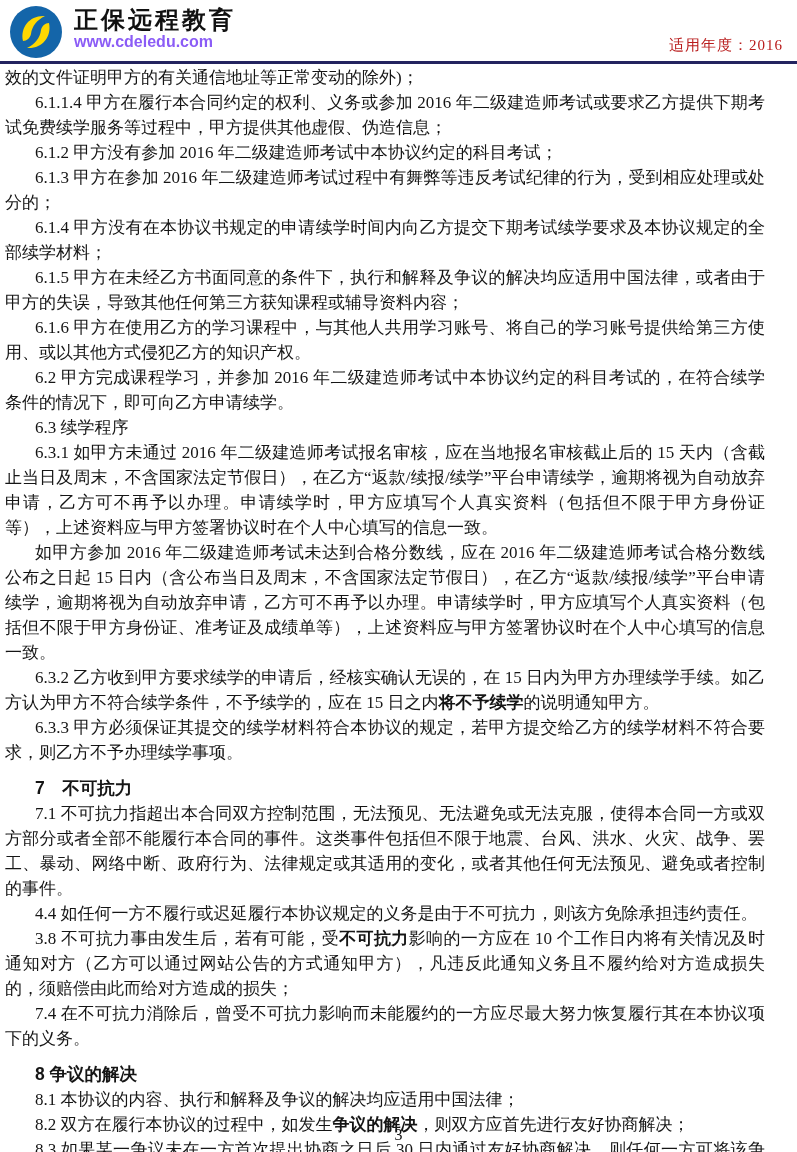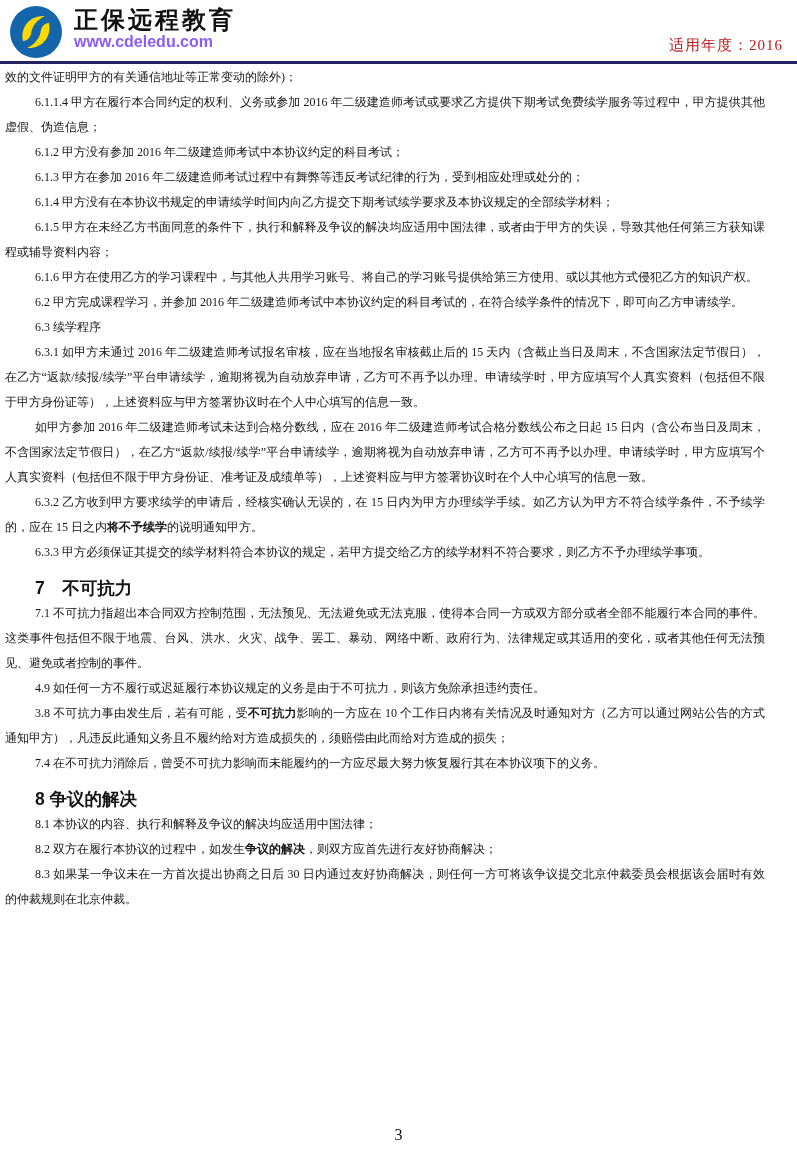--- a/index.html
+++ b/index.html
@@ -30,21 +30,21 @@
     font-size:15px; color:#b91c1c; letter-spacing:1px;
   }
   .header-divider {
     position:absolute; top:61px; left:0; width:797px; height:3px;
     background:#23235f;
   }
   
   .doc-body { padding:3px 32px 0 5px; }
   .doc-body p {
     margin:0;
-    font-size:12px;
+    font-size:17px;
     line-height:25px;
     text-align:justify;
     text-indent:30px;
     word-break:break-all;
   }
   .doc-body p.no-indent { text-indent:0; }
   .doc-body p.heading {
     font-family:"Liberation Sans","DejaVu Sans",sans-serif;
     font-weight:bold;
     font-size:17.5px;
@@ -86,21 +86,21 @@
       <p class=""><span>6.1.5 甲方在未经乙方书面同意的条件下，执行和解释及争议的解决均应适用中国法律，或者由于甲方的失误，导致其他任何第三方获知课程或辅导资料内容；</span></p>
       <p class=""><span>6.1.6 甲方在使用乙方的学习课程中，与其他人共用学习账号、将自己的学习账号提供给第三方使用、或以其他方式侵犯乙方的知识产权。</span></p>
       <p class=""><span>6.2 甲方完成课程学习，并参加 2016 年二级建造师考试中本协议约定的科目考试的，在符合续学条件的情况下，即可向乙方申请续学。</span></p>
       <p class=""><span>6.3 续学程序</span></p>
       <p class=""><span>6.3.1 如甲方未通过 2016 年二级建造师考试报名审核，应在当地报名审核截止后的 15 天内（含截止当日及周末，不含国家法定节假日），在乙方“返款/续报/续学”平台申请续学，逾期将视为自动放弃申请，乙方可不再予以办理。申请续学时，甲方应填写个人真实资料（包括但不限于甲方身份证等），上述资料应与甲方签署协议时在个人中心填写的信息一致。</span></p>
       <p class=""><span>如甲方参加 2016 年二级建造师考试未达到合格分数线，应在 2016 年二级建造师考试合格分数线公布之日起 15 日内（含公布当日及周末，不含国家法定节假日），在乙方“返款/续报/续学”平台申请续学，逾期将视为自动放弃申请，乙方可不再予以办理。申请续学时，甲方应填写个人真实资料（包括但不限于甲方身份证、准考证及成绩单等），上述资料应与甲方签署协议时在个人中心填写的信息一致。</span></p>
       <p class=""><span>6.3.2 乙方收到甲方要求续学的申请后，经核实确认无误的，在 15 日内为甲方办理续学手续。如乙方认为甲方不符合续学条件，不予续学的，应在 15 日之内</span><span class="bold">将不予续学</span><span>的说明通知甲方。</span></p>
       <p class=""><span>6.3.3 甲方必须保证其提交的续学材料符合本协议的规定，若甲方提交给乙方的续学材料不符合要求，则乙方不予办理续学事项。</span></p>
       <p class="heading"><span>7　不可抗力</span></p>
       <p class=""><span>7.1 不可抗力指超出本合同双方控制范围，无法预见、无法避免或无法克服，使得本合同一方或双方部分或者全部不能履行本合同的事件。这类事件包括但不限于地震、台风、洪水、火灾、战争、罢工、暴动、网络中断、政府行为、法律规定或其适用的变化，或者其他任何无法预见、避免或者控制的事件。</span></p>
-      <p class=""><span>4.9 如任何一方不履行或迟延履行本协议规定的义务是由于不可抗力，则该方免除承担违约责任。</span></p>
+      <p class=""><span>4.4 如任何一方不履行或迟延履行本协议规定的义务是由于不可抗力，则该方免除承担违约责任。</span></p>
       <p class=""><span>3.8 不可抗力事由发生后，若有可能，受</span><span class="bold">不可抗力</span><span>影响的一方应在 10 个工作日内将有关情况及时通知对方（乙方可以通过网站公告的方式通知甲方），凡违反此通知义务且不履约给对方造成损失的，须赔偿由此而给对方造成的损失；</span></p>
       <p class=""><span>7.4 在不可抗力消除后，曾受不可抗力影响而未能履约的一方应尽最大努力恢复履行其在本协议项下的义务。</span></p>
       <p class="heading"><span>8 争议的解决</span></p>
       <p class=""><span>8.1 本协议的内容、执行和解释及争议的解决均应适用中国法律；</span></p>
       <p class=""><span>8.2 双方在履行本协议的过程中，如发生</span><span class="bold">争议的解决</span><span>，则双方应首先进行友好协商解决；</span></p>
       <p class=""><span>8.3 如果某一争议未在一方首次提出协商之日后 30 日内通过友好协商解决，则任何一方可将该争议提交北京仲裁委员会根据该会届时有效的仲裁规则在北京仲裁。</span></p>
     </div>
 
   <div class="page-number">3</div>
 

